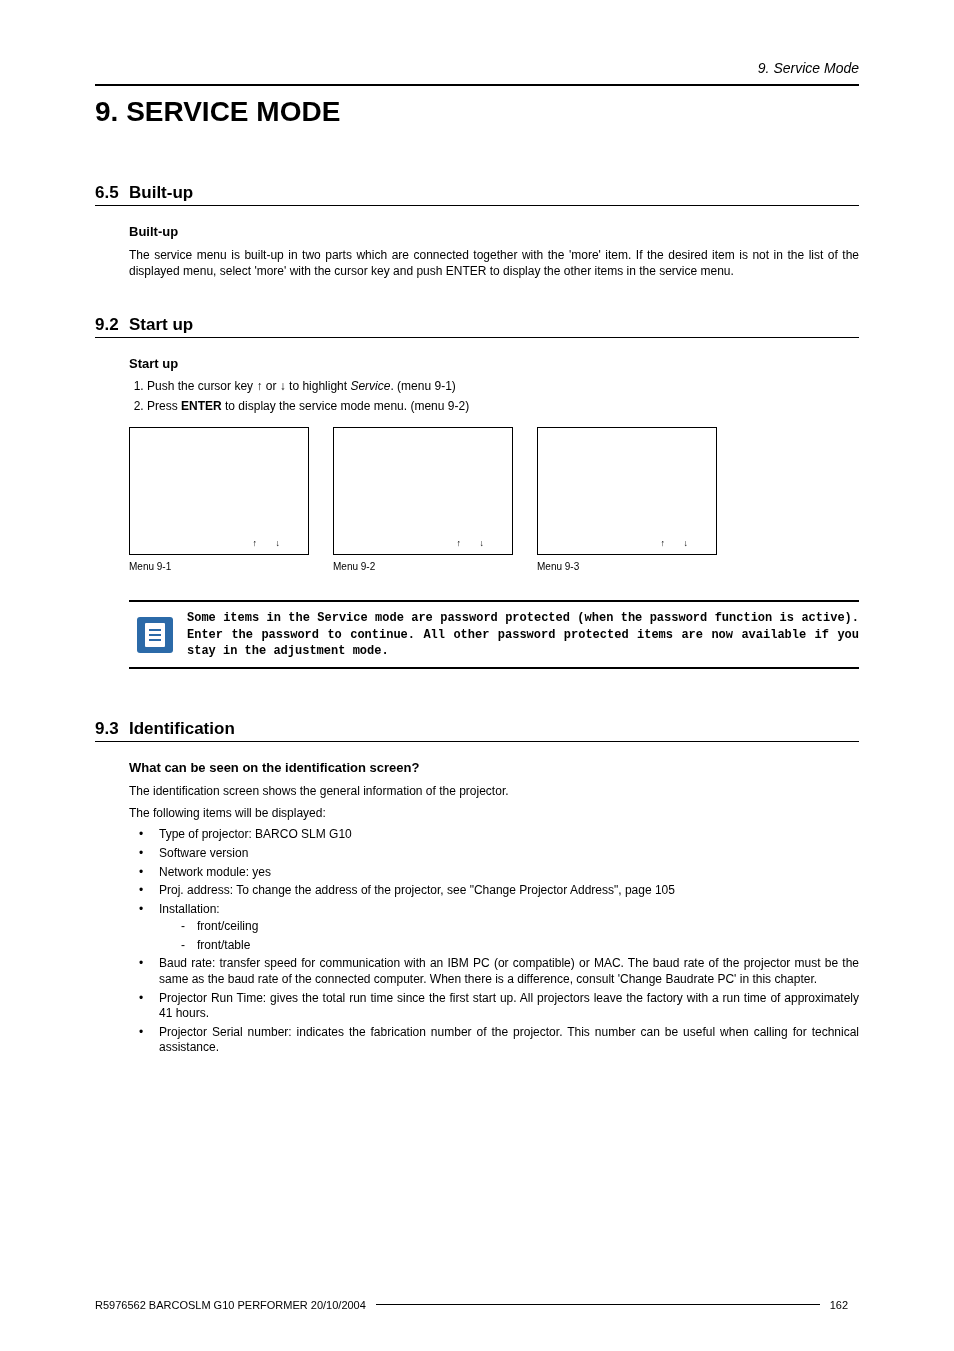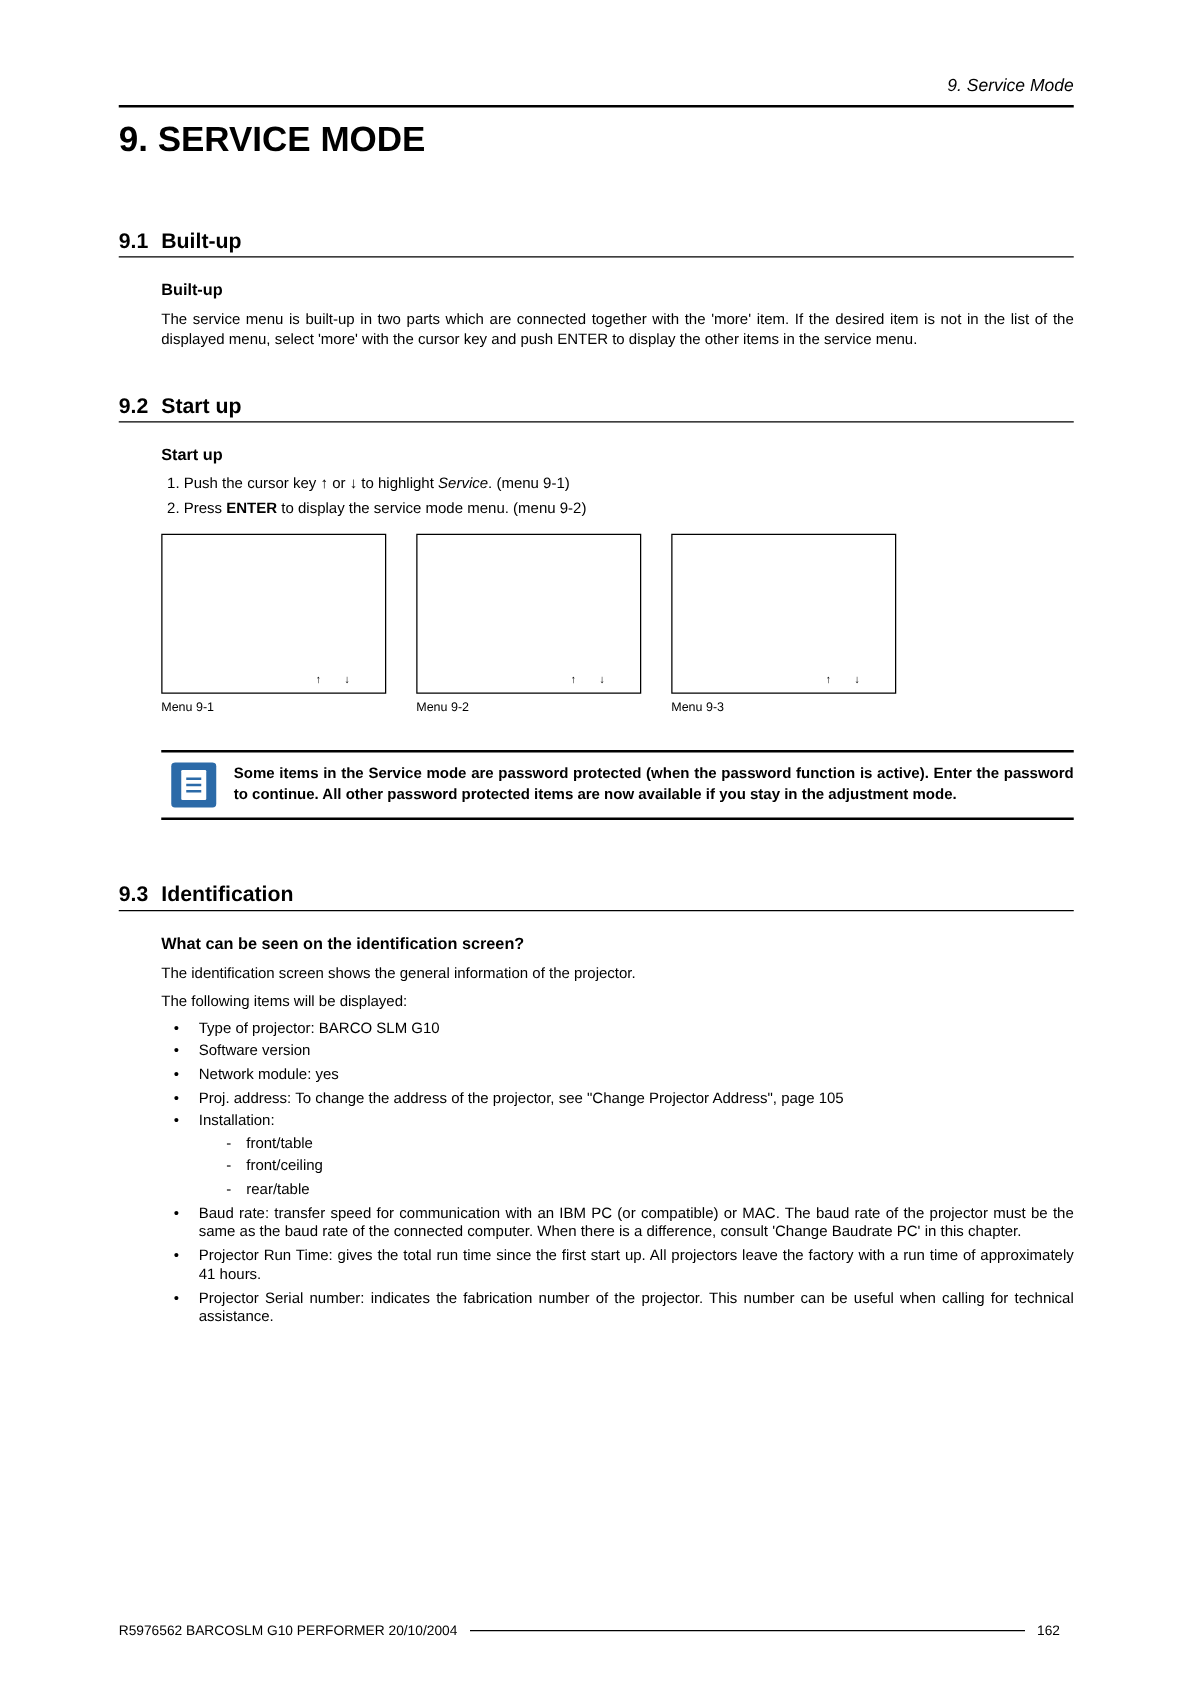--- a/index.html
+++ b/index.html
@@ -65,21 +65,21 @@
     display: flex;
     border-top: 2px solid #000;
     border-bottom: 2px solid #000;
     margin: 28px 0 0 34px;
     padding: 8px 0;
   }
   .note-icon {
     width: 52px; flex: 0 0 52px;
     display: flex; align-items: center; justify-content: center;
   }
-  .note-text { font-size: 12px; font-weight: bold; text-align: justify; line-height: 1.35; padding-left: 6px; }
+  .note-text { font-size: 12px; font-weight: bold; text-align: justify; line-height: 1.35; padding-left: 6px; font-family: Liberation Mono, monospace; }
   .icon-box {
     width: 36px; height: 36px;
     background: #2b6aa8;
     border-radius: 3px;
     display: flex; align-items: center; justify-content: center;
   }
   .icon-doc {
     width: 20px; height: 24px;
     background: #fff;
     border-radius: 1px;
@@ -109,21 +109,21 @@
 </style>
 </head>
 <body>
 
 <div class="page-header-label">9. Service Mode</div>
 <hr class="hr-thick">
 
 <h1 class="title">9. SERVICE MODE</h1>
 
 <div class="section-head">
-  <span class="num">9.1</span>
+  <span class="num">6.5</span>
   <span>Built-up</span>
 </div>
 <hr class="hr-thin">
 <div class="indent-block">
   <div class="subhead">Built-up</div>
   <p class="para">The service menu is built-up in two parts which are connected together with the 'more' item. If the desired item is not in the list of the displayed menu, select 'more' with the cursor key and push ENTER to display the other items in the service menu.</p>
 </div>
 
 <div class="spacer-md"></div>
 
@@ -186,23 +186,22 @@
   <p class="para">The identification screen shows the general information of the projector.</p>
   <p class="para">The following items will be displayed:</p>
   <ul class="ul-bullets">
     <li>Type of projector: BARCO SLM G10</li>
     <li>Software version</li>
     <li>Network module: yes</li>
     <li>Proj. address: To change the address of the projector, see "Change Projector Address", page 105</li>
     <li>
       <span>Installation:</span>
       <ul class="ul-dashes">
+        <li>front/ceiling</li>
         <li>front/table</li>
-        <li>front/ceiling</li>
-        <li>rear/table</li>
       </ul>
     </li>
     <li>Baud rate: transfer speed for communication with an IBM PC (or compatible) or MAC. The baud rate of the projector must be the same as the baud rate of the connected computer. When there is a difference, consult 'Change Baudrate PC' in this chapter.</li>
     <li>Projector Run Time: gives the total run time since the first start up. All projectors leave the factory with a run time of approximately 41 hours.</li>
     <li>Projector Serial number: indicates the fabrication number of the projector. This number can be useful when calling for technical assistance.</li>
   </ul>
 </div>
 
 <div class="footer">
   <span>R5976562  BARCOSLM G10 PERFORMER  20/10/2004</span>

